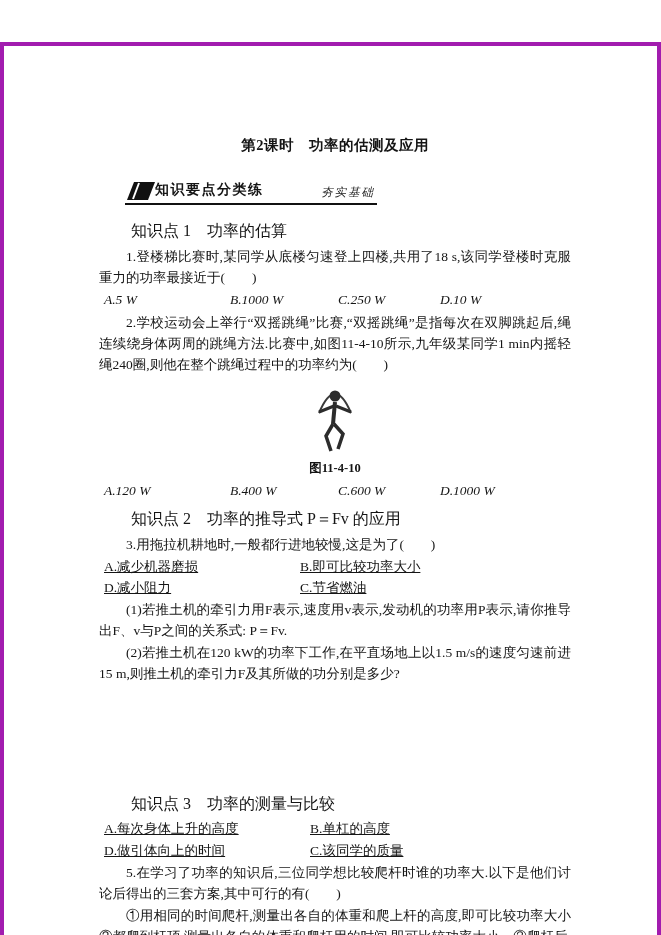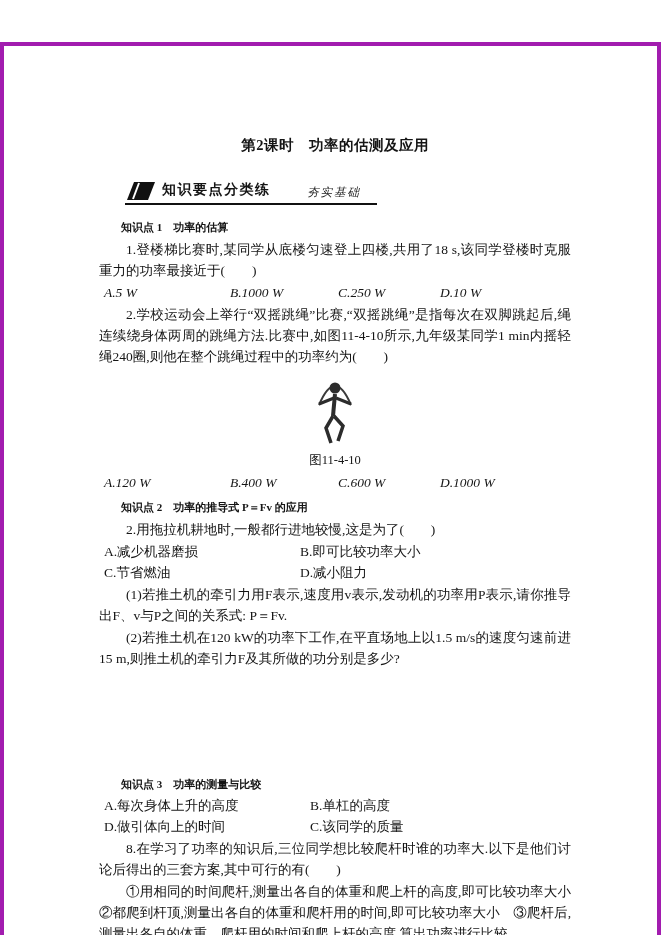--- a/index.html
+++ b/index.html
@@ -12,38 +12,38 @@
     margin-top:42px;
   }
   .content{position:absolute;left:95px;right:86px;top:88px;}
   .title{
     text-align:center;font-weight:bold;font-size:14.5px;
     margin:0 0 22px 0;letter-spacing:0.5px;
   }
   .banner{
     position:relative;width:252px;margin:0 0 14px 26px;
     border-bottom:2px solid #111;padding-bottom:3px;
-    display:flex;align-items:flex-end;gap:7px;
+    display:flex;align-items:flex-end;
   }
   .banner-label{font-weight:bold;font-size:14px;letter-spacing:1.5px;
     font-family:"Liberation Sans","DejaVu Sans",sans-serif;}
   .banner-tag{
-    position:absolute;right:16px;bottom:2px;font-style:italic;
+    position:absolute;right:2px;bottom:2px;font-style:italic;
     font-size:11.5px;letter-spacing:2px;color:#222;
   }
-  .kp{margin:6px 0 2px 0;text-indent:2em;font-weight:bold;font-size:11px;}
+  .kp{margin:6px 0 2px 0;text-indent:2em;font-weight:normal;font-size:16px;}
   .para{margin:1px 0;text-indent:2em;text-align:justify;}
   .opts4{display:flex;margin:1px 0;padding-left:5px;font-style:italic;}
   .opts4 span:nth-child(1){width:126px;}
   .opts4 span:nth-child(2){width:108px;}
   .opts4 span:nth-child(3){width:102px;}
   .opts4 span:nth-child(4){flex:1;}
-  .opts2{display:grid;grid-template-columns:196px 1fr;margin:1px 0;padding-left:5px;}
+  .opts2{display:grid;grid-template-columns:196px 1fr;margin:1px 0;padding-left:5px;text-decoration:underline;}
   .opts2.wide{grid-template-columns:206px 1fr;}
-  .figure{text-align:center;margin:4px 0 2px 0;}
+  .figure{text-align:center;margin:4px 0 2px 0;font-weight:bold;}
   .figure svg{display:block;margin:0 auto;}
   .caption{font-size:12.5px;margin-top:2px;}
   .workspace{height:100px;}
   .banner-icon{flex:0 0 auto;}
 </style>
 </head>
 <body>
 
 <div class="page">
   <div class="content">
@@ -86,39 +86,39 @@
 
     <div class="opts4">
       <span>A.120 W</span>
       <span>B.400 W</span>
       <span>C.600 W</span>
       <span>D.1000 W</span>
     </div>
 
     <p class="kp">知识点 2　功率的推导式 P＝Fv 的应用</p>
 
-    <p class="para">2.用拖拉机耕地时,一般都行进地较慢,这是为了(　　)</p>
+    <p class="para">3.用拖拉机耕地时,一般都行进地较慢,这是为了(　　)</p>
     <div class="opts2">
       <span>A.减少机器磨损</span>
       <span>B.即可比较功率大小</span>
+      <span>D.减小阻力</span>
       <span>C.节省燃油</span>
-      <span>D.减小阻力</span>
     </div>
 
     <p class="para">(1)若推土机的牵引力用F表示,速度用v表示,发动机的功率用P表示,请你推导出F、v与P之间的关系式: P＝Fv.</p>
     <p class="para">(2)若推土机在120 kW的功率下工作,在平直场地上以1.5 m/s的速度匀速前进15 m,则推土机的牵引力F及其所做的功分别是多少?</p>
 
     <div class="workspace"></div>
 
     <p class="kp">知识点 3　功率的测量与比较</p>
 
     <div class="opts2 wide">
       <span>A.每次身体上升的高度</span>
       <span>B.单杠的高度</span>
       <span>D.做引体向上的时间</span>
       <span>C.该同学的质量</span>
     </div>
 
-    <p class="para">8.在学习了功率的知识后,三位同学想比较爬杆时谁的功率大.以下是他们讨论后得出的三套方案,其中可行的有(　　)</p>
+    <p class="para">5.在学习了功率的知识后,三位同学想比较爬杆时谁的功率大.以下是他们讨论后得出的三套方案,其中可行的有(　　)</p>
     <p class="para">①用相同的时间爬杆,测量出各自的体重和爬上杆的高度,即可比较功率大小　②都爬到杆顶,测量出各自的体重和爬杆用的时间,即可比较功率大小　③爬杆后,测量出各自的体重、爬杆用的时间和爬上杆的高度,算出功率进行比较</p>
 
   </div>
 </div>
 
 </body></html>

